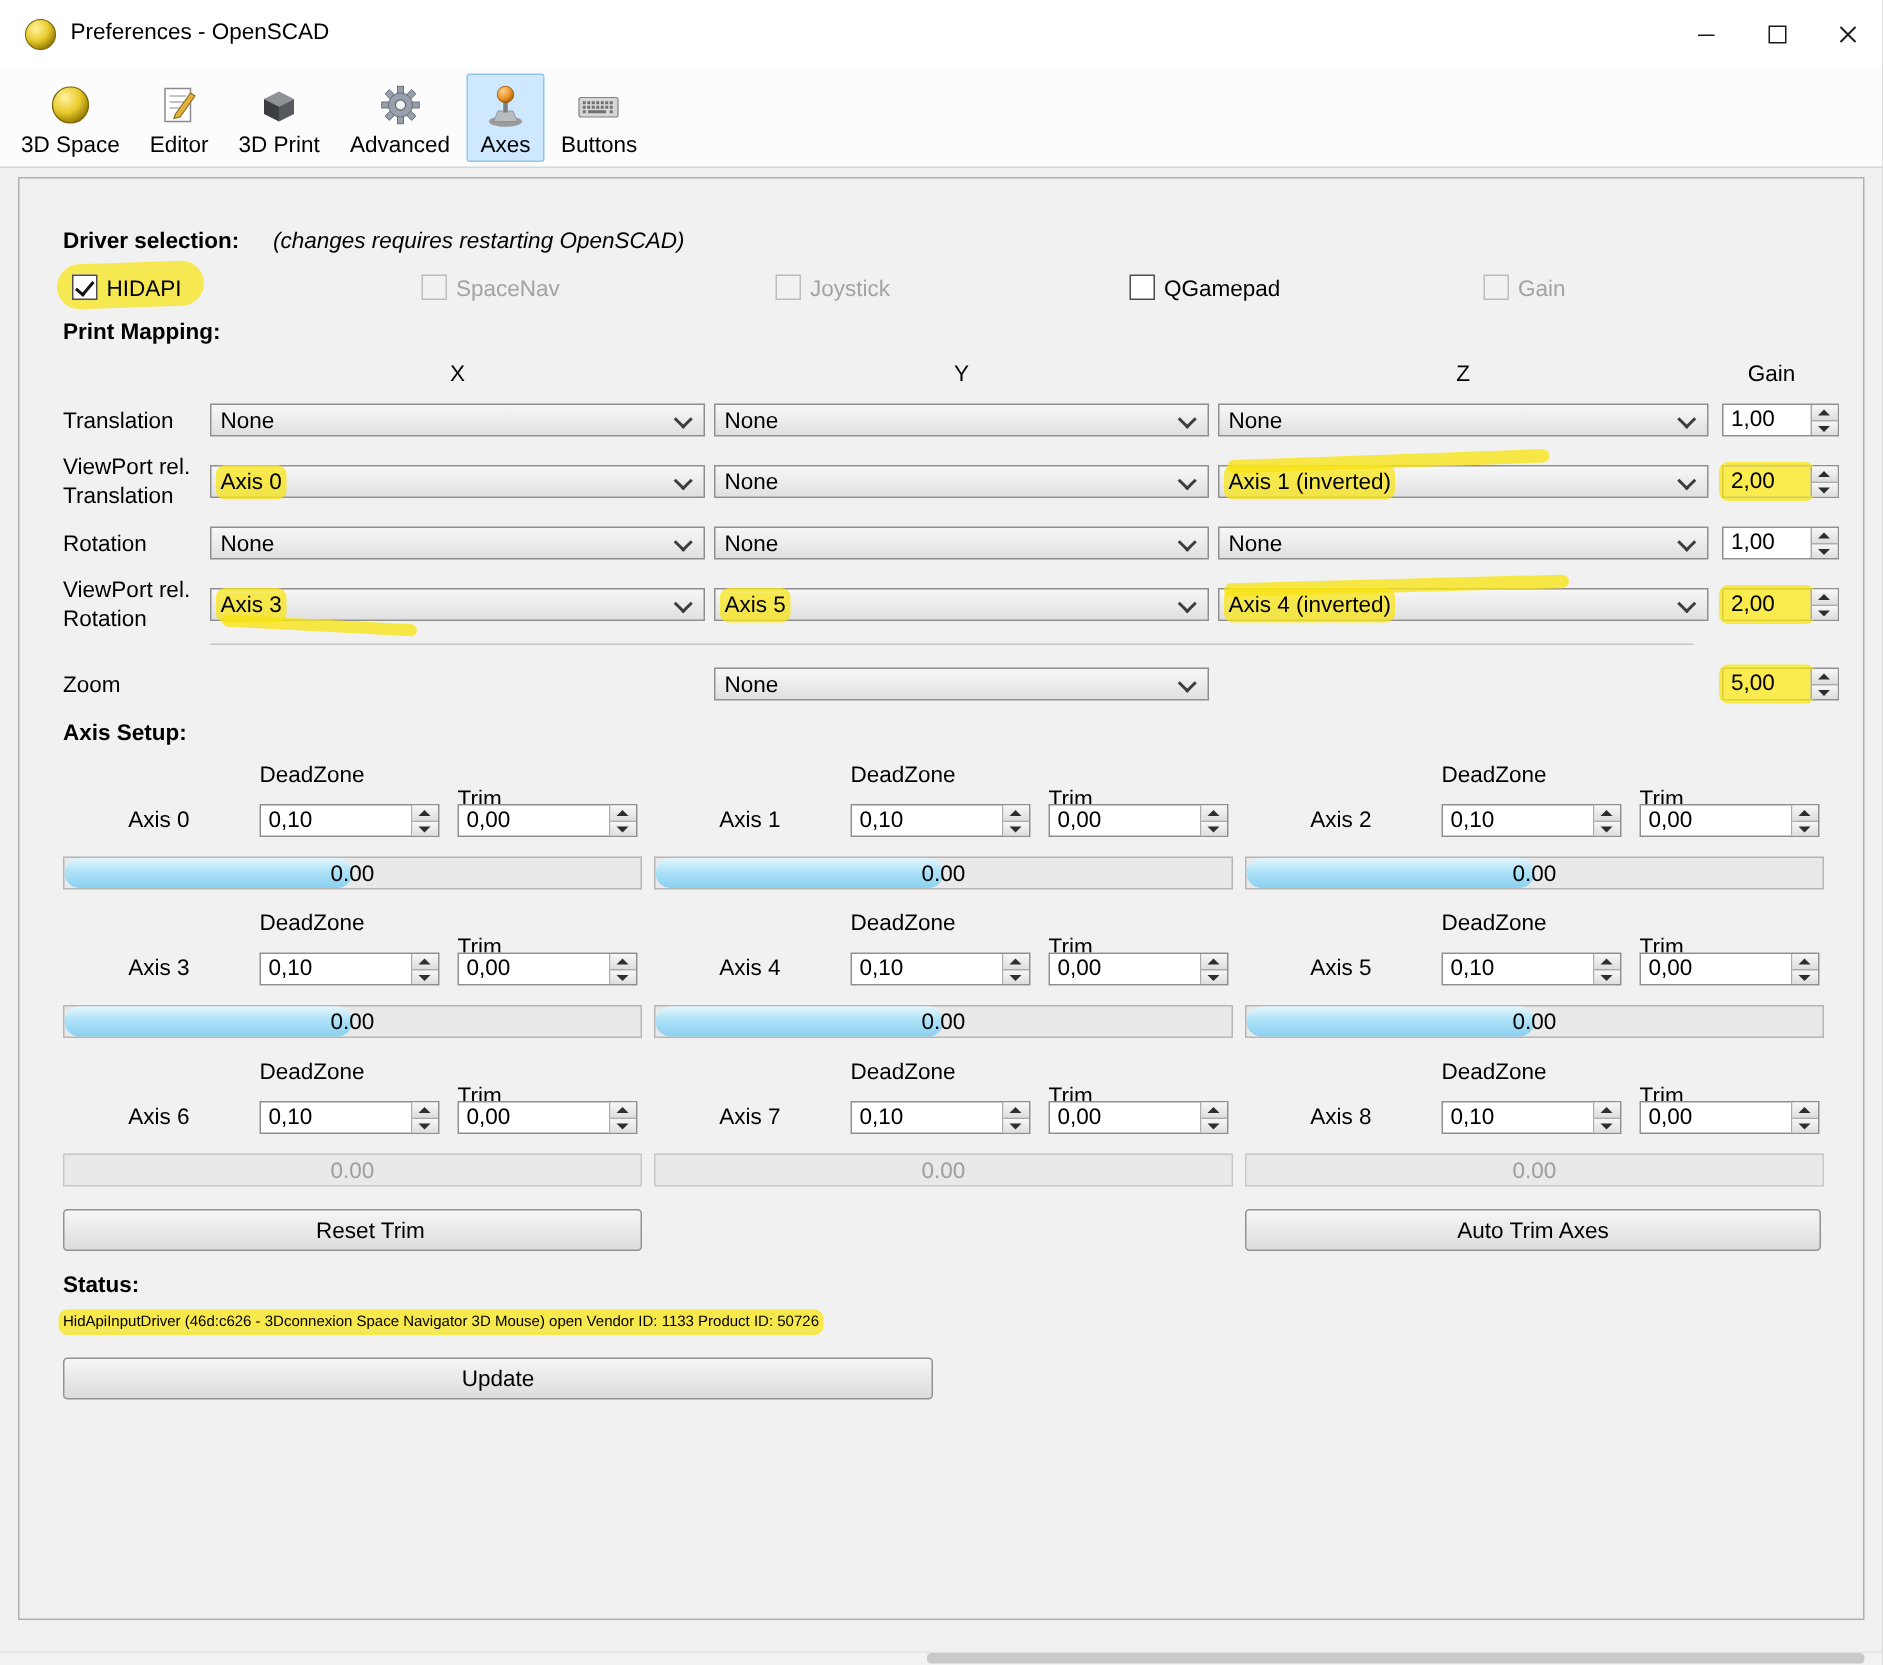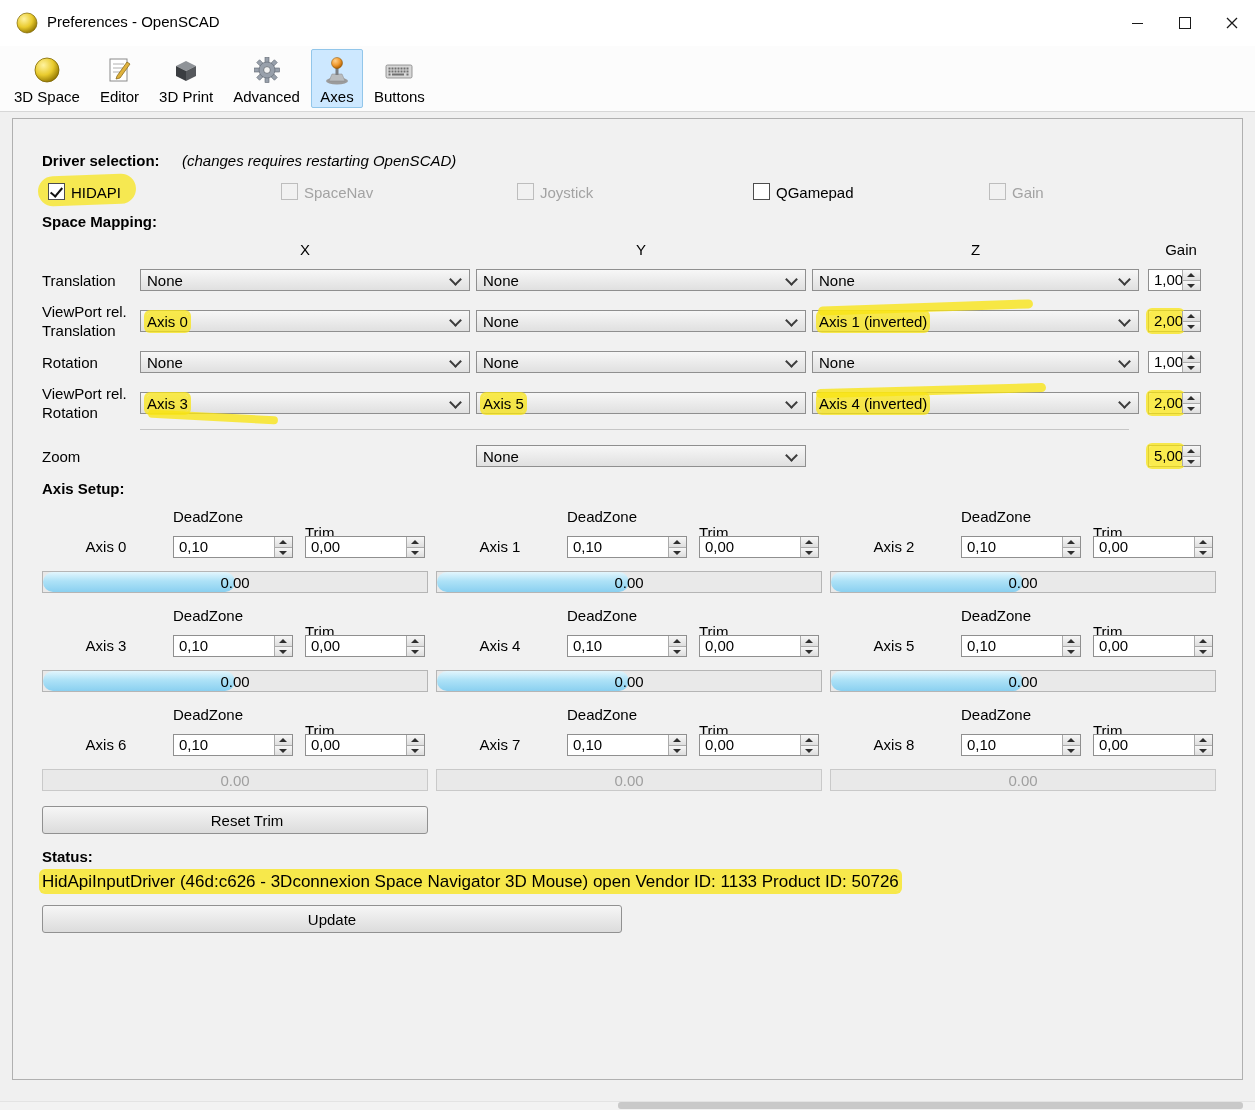--- a/index.html
+++ b/index.html
@@ -51,21 +51,21 @@
   .combo{position:absolute;top:0;height:22px;box-sizing:border-box;border:1px solid #8f8f8f;
     background:linear-gradient(#f7f7f7,#e0e0e0);display:flex;align-items:center;
     padding:0 26px 0 6px;}
   .cx{left:140px;width:330px;} .cyy{left:476px;width:330px;} .cz{left:812px;width:327px;}
   .ct{font-size:15px;white-space:nowrap;line-height:17px;}
   .chev{position:absolute;right:9px;top:5px;width:7px;height:7px;border-right:2px solid #3c3c3c;
     border-bottom:2px solid #3c3c3c;transform:rotate(45deg);}
 
   .spin{position:absolute;height:22px;box-sizing:border-box;border:1px solid #8f8f8f;
     background:#fff;display:flex;}
-  .gainspin{left:1148px;top:0;width:53px;}
+  .gainspin{left:1148px;top:0;width:78px;}
   .spin-value{flex:1;font-size:15px;line-height:20px;padding-left:5px;overflow:hidden;white-space:nowrap;}
   .spin-btns{width:17px;border-left:1px solid #ababab;display:flex;flex-direction:column;}
   .sb{flex:1;position:relative;background:linear-gradient(#f7f7f7,#dedede);}
   .sb.up::after{content:"";position:absolute;left:4px;top:3px;border-left:4px solid transparent;
     border-right:4px solid transparent;border-bottom:4px solid #2e2e2e;}
   .sb.down{border-top:1px solid #ababab;}
   .sb.down::after{content:"";position:absolute;left:4px;top:3px;border-left:4px solid transparent;
     border-right:4px solid transparent;border-top:4px solid #2e2e2e;}
 
   .divider{position:absolute;left:140px;top:429px;width:989px;height:1px;background:#c6c6c6;}
@@ -84,21 +84,21 @@
     background:linear-gradient(#e3f6fd 0%,#aee2f7 45%,#8ad0f0 100%);}
   .axis-val{position:absolute;left:0;top:2px;width:100%;text-align:center;font-size:15px;}
   .axis-cell.disabled .axis-val{color:#9f9f9f;}
   .axis-cell.disabled .axis-bar{border-color:#c9c9c9;}
 
   
   .btn{position:absolute;box-sizing:border-box;height:28px;border:1px solid #919191;border-radius:3px;
     background:linear-gradient(#f6f6f6,#dcdcdc);font-size:15px;display:flex;align-items:center;
     justify-content:center;}
 
-  .status-text{position:absolute;left:42px;top:872px;font-size:17px;line-height:19px;}
+  .status-text{position:absolute;left:42px;top:872px;font-size:10px;line-height:19px;}
 
   
   .hl{background:rgba(248,228,19,.75);box-shadow:0 0 0 3px rgba(248,228,19,.75);border-radius:3px;}
   .hl-ellipse{position:absolute;left:38px;top:175px;width:98px;height:30px;border-radius:15px;
     background:rgba(248,228,19,.72);transform:rotate(-2deg);z-index:1;}
   .swoosh{position:absolute;background:rgba(248,228,19,.78);border-radius:6px;z-index:4;pointer-events:none;}
 
   
   .hscroll-track{position:absolute;left:0;top:1101px;width:1255px;height:9px;background:#f2f2f2;
     border-top:1px solid #e3e3e3;box-sizing:border-box;}
@@ -248,21 +248,21 @@
   <div class="cb-label" style="left:71px;top:184px;">HIDAPI</div>
   <div class="cb disabled" style="left:281px;top:183px;"></div>
   <div class="cb-label disabled" style="left:304px;top:184px;">SpaceNav</div>
   <div class="cb disabled" style="left:517px;top:183px;"></div>
   <div class="cb-label disabled" style="left:540px;top:184px;">Joystick</div>
   <div class="cb" style="left:753px;top:183px;"></div>
   <div class="cb-label" style="left:776px;top:184px;">QGamepad</div>
   <div class="cb disabled" style="left:989px;top:183px;"></div>
   <div class="cb-label disabled" style="left:1012px;top:184px;">Gain</div>
 
-  <div class="heading" style="left:42px;top:213px;">Space Mapping:</div>
+  <div class="heading" style="left:42px;top:213px;">Print Mapping:</div>
 
   <div class="colhead" style="left:140px;width:330px;">X</div>
   <div class="colhead" style="left:476px;width:330px;">Y</div>
   <div class="colhead" style="left:812px;width:327px;">Z</div>
   <div class="colhead" style="left:1146px;width:70px;">Gain</div>
 
   <div class="mrow" style="top:269px;">
     <div class="mlabel">
         <span>Translation</span>
       </div>
@@ -594,20 +594,23 @@
       <div class="axis-bar">
 
         <span class="axis-val">0.00</span>
       </div>
     </div>
     </div>
 
   <div class="btn" style="left:42px;top:806px;width:386px;padding-left:24px;">
       <span>Reset Trim</span>
     </div>
+  <div class="btn" style="left:830px;top:806px;width:384px;">
+      <span>Auto Trim Axes</span>
+    </div>
 
   <div class="heading" style="left:42px;top:848px;">Status:</div>
   <div class="status-text"><span class="hl-line hl">HidApiInputDriver (46d:c626 - 3Dconnexion Space Navigator 3D Mouse) open Vendor ID: 1133 Product ID: 50726</span></div>
   <div class="btn" style="left:42px;top:905px;width:580px;">
       <span>Update</span>
     </div>
 
   <div class="hscroll-track"></div>
   <div class="hscroll-thumb"></div>
 

